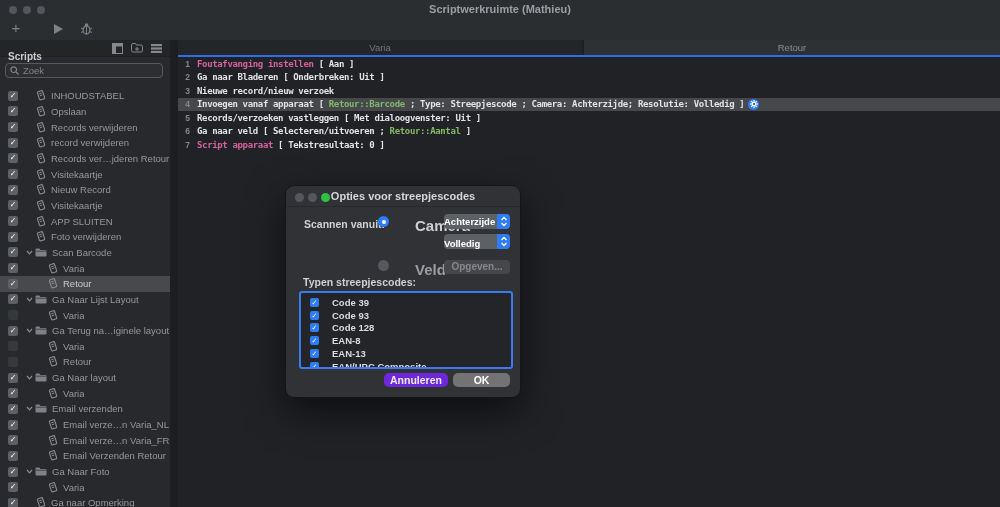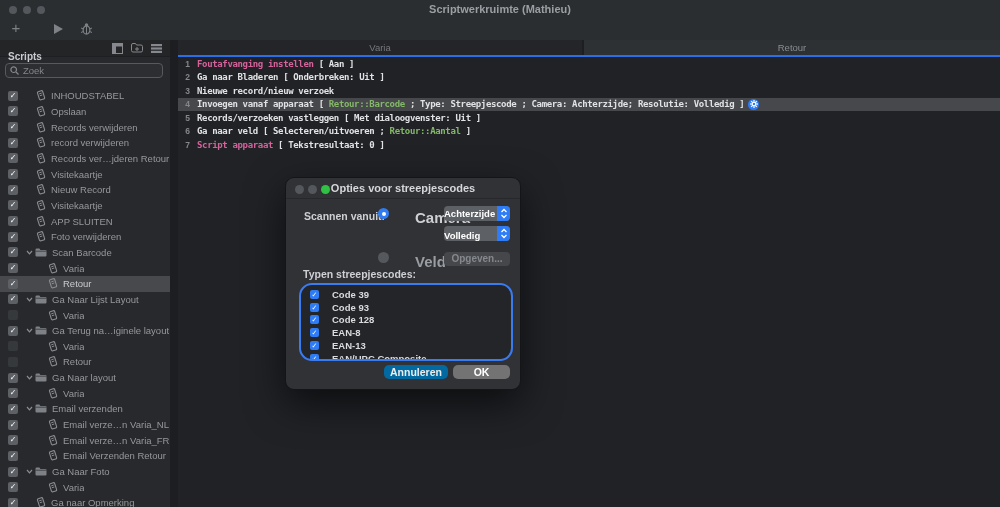--- a/index.html
+++ b/index.html
@@ -50,42 +50,42 @@
   .editor { position:absolute; left:178px; top:57px; right:0; bottom:0; background:#202226; }
   .e-line { height:13.5px; display:flex; align-items:center; font-family:"DejaVu Sans Mono", monospace; font-weight:bold; font-size:9px; letter-spacing:-0.35px; color:#e0e2e4; white-space:pre; }
   .e-line.sel { background:#46484c; }
   .ln { width:12px; text-align:right; flex:none; font-family:"Liberation Sans",sans-serif; font-weight:bold; font-size:8.5px; color:#84878b; letter-spacing:0; }
   .code { margin-left:7px; }
   .k-control { color:#d4639c; }
   .k-field { color:#84b868; }
   .gear { width:11px; height:11px; border-radius:50%; background:#2e7cf6; margin-left:4px; flex:none; display:inline-flex; align-items:center; justify-content:center; }
 
   
-  .dialog { position:absolute; left:285px; top:177px; width:236px; height:213px; background:#303236; border:1px solid #141517; border-radius:9px; box-shadow:0 14px 38px rgba(0,0,0,.6); z-index:10; }
+  .dialog { position:absolute; left:285px; top:185px; width:236px; height:213px; background:#303236; border:1px solid #141517; border-radius:9px; box-shadow:0 14px 38px rgba(0,0,0,.6); z-index:10; }
   .dlg-titlebar { position:relative; height:21px; border-bottom:1px solid #26282b; }
   .dlg-lights { position:absolute; left:9px; top:6.5px; display:flex; gap:4px; }
   .dlg-light { width:9px; height:9px; border-radius:50%; background:#54575b; }
   .dlg-light.green { background:#30c044; }
   .dlg-title { text-align:center; line-height:21px; font-size:11px; font-weight:bold; color:#d5d7d9; }
   .dlg-body { position:relative; height:190px; }
   .dlg-label { position:absolute; font-size:10.5px; font-weight:bold; color:#ced0d3; }
   .radio { position:absolute; width:11px; height:11px; border-radius:50%; background:#55585c; }
   .radio.on { background:#2e7cf6; }
   .radio.on::after { content:""; position:absolute; left:3.5px; top:3.5px; width:4px; height:4px; border-radius:50%; background:#fff; }
   .radio-label { position:absolute; font-size:15px; font-weight:bold; color:#ced0d3;margin-left:20px; }
   .dropdown { position:absolute; left:158px; width:66px; height:15px; background:#5d6065; border-radius:4px; display:flex; align-items:center; overflow:hidden; }
   .dd-text { flex:1; font-size:9.5px; font-weight:bold; color:#fff; }
   .dd-step { width:13px; height:15px; background:#2e7cf6; display:flex; align-items:center; justify-content:center; flex:none; }
   .btn-disabled { position:absolute; left:158px; width:66px; height:14px; background:#45474b; border-radius:4px; font-size:10px; font-weight:bold; color:#85888c; text-align:center; line-height:14px; }
-  .typelist { position:absolute; left:13px; top:84px; width:214px; height:78px; background:#232528; border:2px solid #3b7bf0; border-radius:13px; overflow:hidden; padding-top:3px; }
+  .typelist { position:absolute; left:13px; top:84px; width:214px; height:78px; background:#232528; border:2px solid #3b7bf0; border-radius:3px; overflow:hidden; padding-top:3px; }
   .bc-row { height:12.8px; display:flex; align-items:center; padding-left:9px; }
   .bc-cb { width:9px; height:9px; border-radius:2px; background:#2e7cf6; color:#fff; font-size:7px; line-height:9px; text-align:center; flex:none; }
   .bc-lbl { margin-left:13px; font-size:9.5px; font-weight:bold; color:#d9dbdd; }
   .dlg-btn { position:absolute; top:166px; height:14px; border-radius:5px; font-size:10.5px; font-weight:bold; text-align:center; line-height:14px; }
-  .btn-cancel { left:98px; width:64px; background:#0369a1; color:#eceded; }
+  .btn-cancel { left:98px; width:64px; background:#6d28d9; color:#eceded; }
   .btn-ok { left:167px; width:57px; background:#737373; color:#fff; }
 </style>
 </head>
 <body>
 
 <div class="window">
 
   <div class="titlebar">
     <div class="lights">
       <span class="light"></span>

